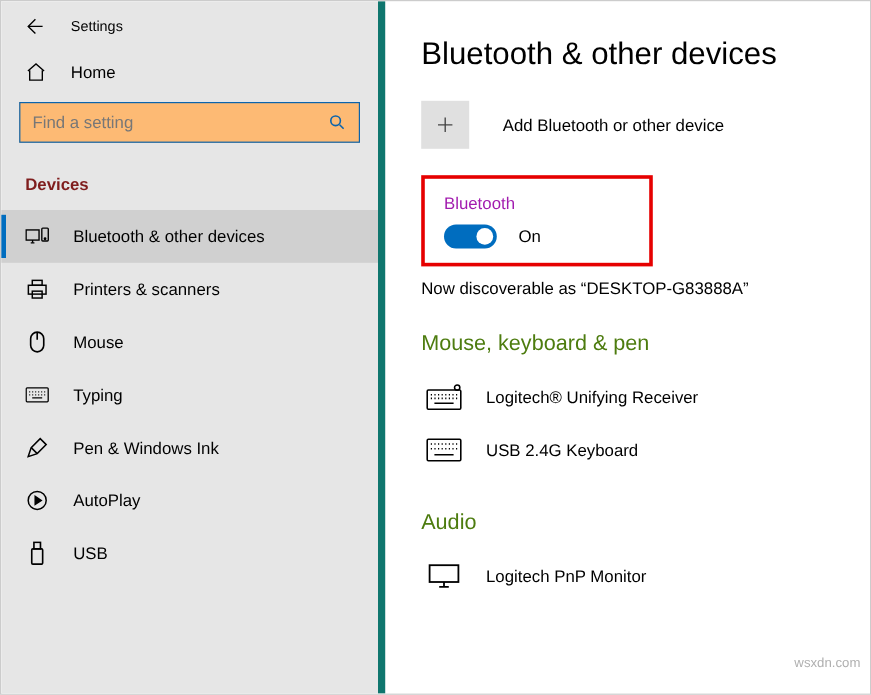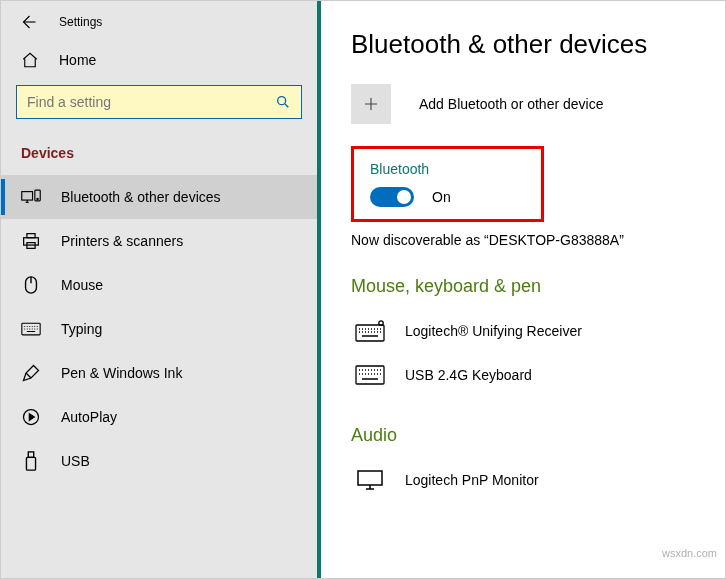--- a/index.html
+++ b/index.html
@@ -1,39 +1,39 @@
 <!DOCTYPE html>
 <html><head>
   <meta charset="utf-8">
   <style>
     * { box-sizing: border-box; margin: 0; padding: 0; font-family: "Segoe UI", sans-serif; }
     body { width: 726px; height: 579px; background: #fff; display: flex; overflow: hidden; border: 1px solid #ccc; }
-    .sidebar { width: 320px; background: #e6e6e6; height: 100%; border-right: 4px solid #0f766e; padding-top: 8px; }
+    .sidebar { width: 320px; background: #e6e6e6; height: 100%; border-right: 6px solid #0f766e; padding-top: 8px; }
     .topbar { display: flex; align-items: center; padding: 4px 10px 10px 18px; }
     .back-icon svg { width: 18px; height: 18px; }
     .app-title { font-size: 12px; font-weight: 400; margin-left: 22px; color: #000; }
     .home-row { display: flex; align-items: center; padding: 10px 20px 10px 20px; cursor: pointer; }
     .home-row .label { font-size: 14px; color: #000; margin-left: 20px; }
-    .search-box { margin: 6px 15px 18px 15px; border: 1px solid #0a64ad; background: #fef9c3; height: 34px; display: flex; align-items: center; padding: 0 10px; }
+    .search-box { margin: 6px 15px 18px 15px; border: 1px solid #0a64ad; background: #fdba74; height: 34px; display: flex; align-items: center; padding: 0 10px; }
     .search-box input { flex: 1; border: none; outline: none; font-size: 14px; background: transparent; color: #555; }
     .search-box input::placeholder { color: #777; }
     .search-icon svg { width: 16px; height: 16px; }
     .section-header { font-size: 14px; font-weight: 600; padding: 8px 20px 14px 20px; color: #7f1d1d; }
     .nav-item { display: flex; align-items: center; padding: 12px 20px; cursor: pointer; font-size: 14px; color: #000; position: relative; }
     .nav-item .icon-slot { width: 20px; height: 20px; display: flex; align-items: center; justify-content: center; }
     .nav-item .label { margin-left: 20px; }
     .nav-item.active { background: #d0d0d0; }
     .nav-item.active::before { content: ""; position: absolute; left: 0; top: 4px; bottom: 4px; width: 4px; background: #006dbf; }
     .main { flex: 1; padding: 28px 30px 20px 30px; overflow: hidden; position: relative; }
     .page-title { font-size: 26px; font-weight: 400; color: #000; margin-bottom: 24px; }
     .add-row { display: flex; align-items: center; margin-bottom: 22px; cursor: pointer; }
     .plus-box { width: 40px; height: 40px; background: #e0e0e0; display: flex; align-items: center; justify-content: center; margin-right: 16px; }
     .add-label { font-size: 14px; color: #000; margin-left: 12px; }
     .bt-section { border: 3px solid #e60000; padding: 12px 16px 12px 16px; margin-bottom: 8px; width: 155px; box-sizing: content-box; }
-    .bt-label { font-size: 14px; color: #0f766e; margin-bottom: 10px; }
+    .bt-label { font-size: 14px; color: #a21caf; margin-bottom: 10px; }
     .toggle-row { display: flex; align-items: center; }
     .toggle { width: 44px; height: 20px; background: #006dbf; border-radius: 10px; position: relative; cursor: pointer; }
     .toggle .knob { position: absolute; right: 3px; top: 3px; width: 14px; height: 14px; background: #fff; border-radius: 50%; }
     .toggle-state { font-size: 14px; margin-left: 18px; color: #000; }
     .discover { font-size: 14px; color: #000; margin-top: 10px; }
     .section-title { font-size: 18px; font-weight: 400; color: #4d7c0f; margin-top: 28px; margin-bottom: 12px; }
     .device-row { display: flex; align-items: center; padding: 8px 0; cursor: pointer; }
     .device-row .dev-icon { width: 38px; height: 28px; display: flex; align-items: center; justify-content: center; }
     .device-row .label { font-size: 14px; color: #000; margin-left: 16px; }
     .watermark { position: absolute; bottom: 19px; right: 8px; font-size: 11px; color: #b0b0b0; }

